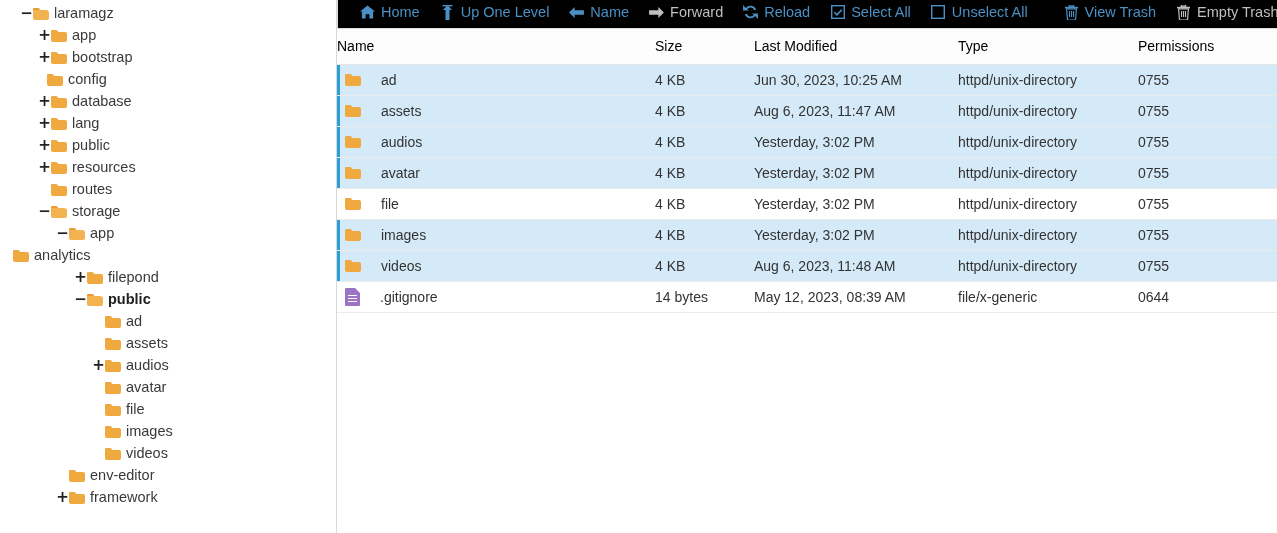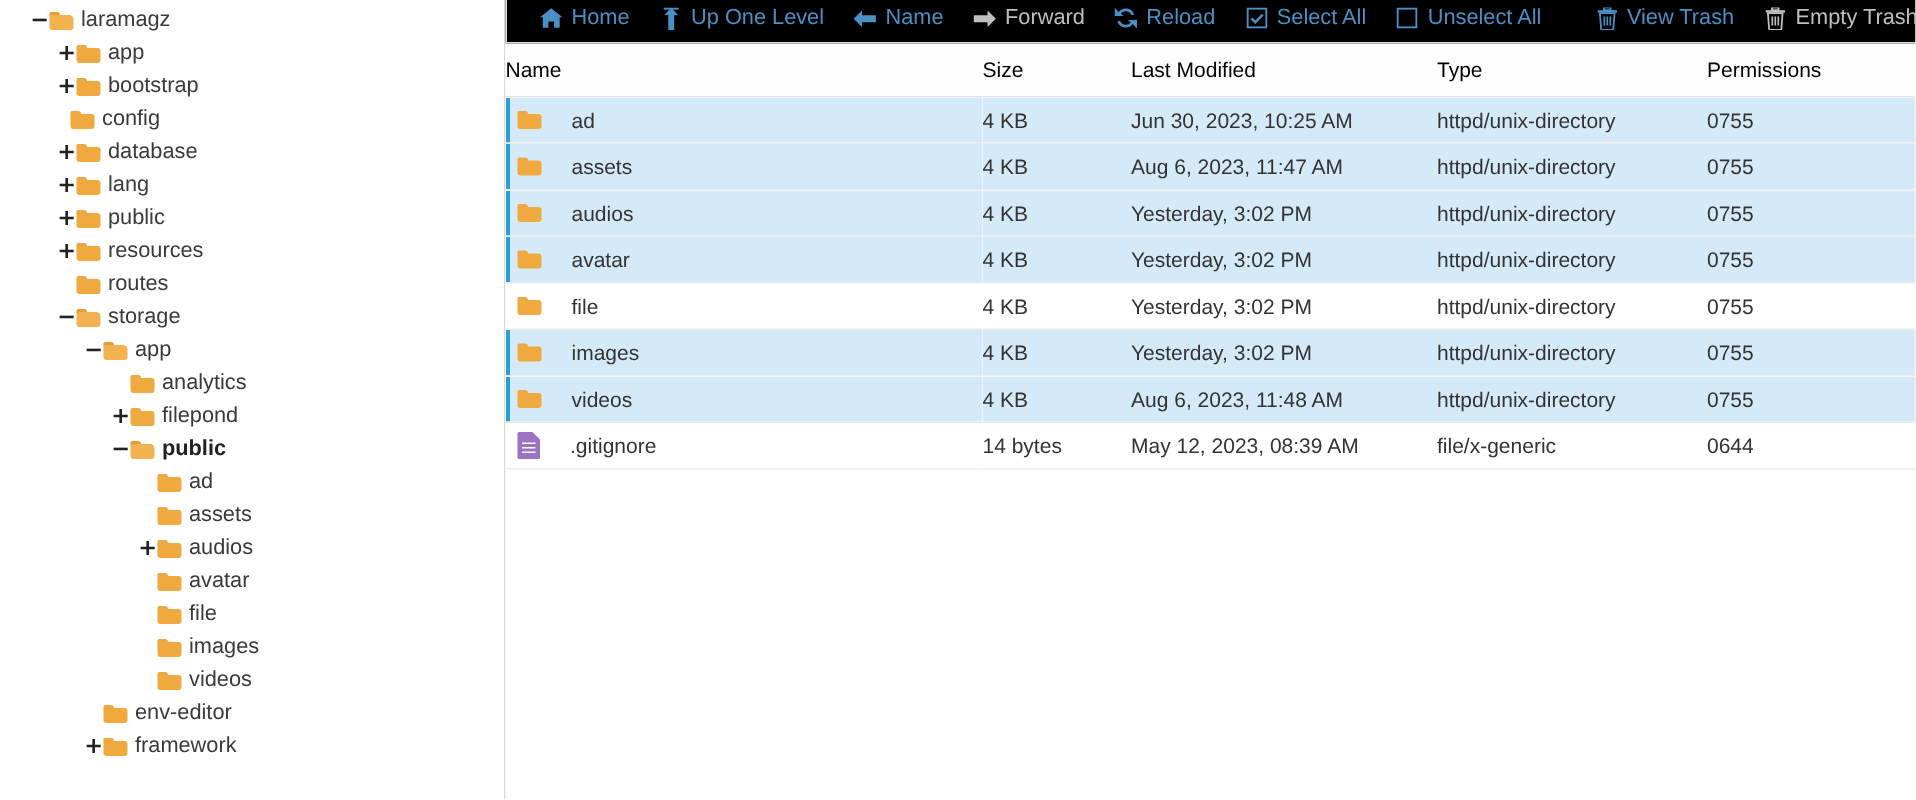--- a/index.html
+++ b/index.html
@@ -269,21 +269,21 @@
         <div class="tree-node" style="padding-left: 38px;">
           <span class="twisty">−</span>
           <span class="ficon open"></span>
           <span class="tree-label">storage</span>
         </div>
         <div class="tree-node" style="padding-left: 56px;">
           <span class="twisty">−</span>
           <span class="ficon open"></span>
           <span class="tree-label">app</span>
         </div>
-        <div class="tree-node" style="padding-left: 74px; text-align: right;">
+        <div class="tree-node" style=" text-align: right;">
           <span class="twisty"></span>
           <span class="ficon"></span>
           <span class="tree-label">analytics</span>
         </div>
         <div class="tree-node" style="padding-left: 74px;">
           <span class="twisty">+</span>
           <span class="ficon"></span>
           <span class="tree-label">filepond</span>
         </div>
         <div class="tree-node current" style="padding-left: 74px;">

